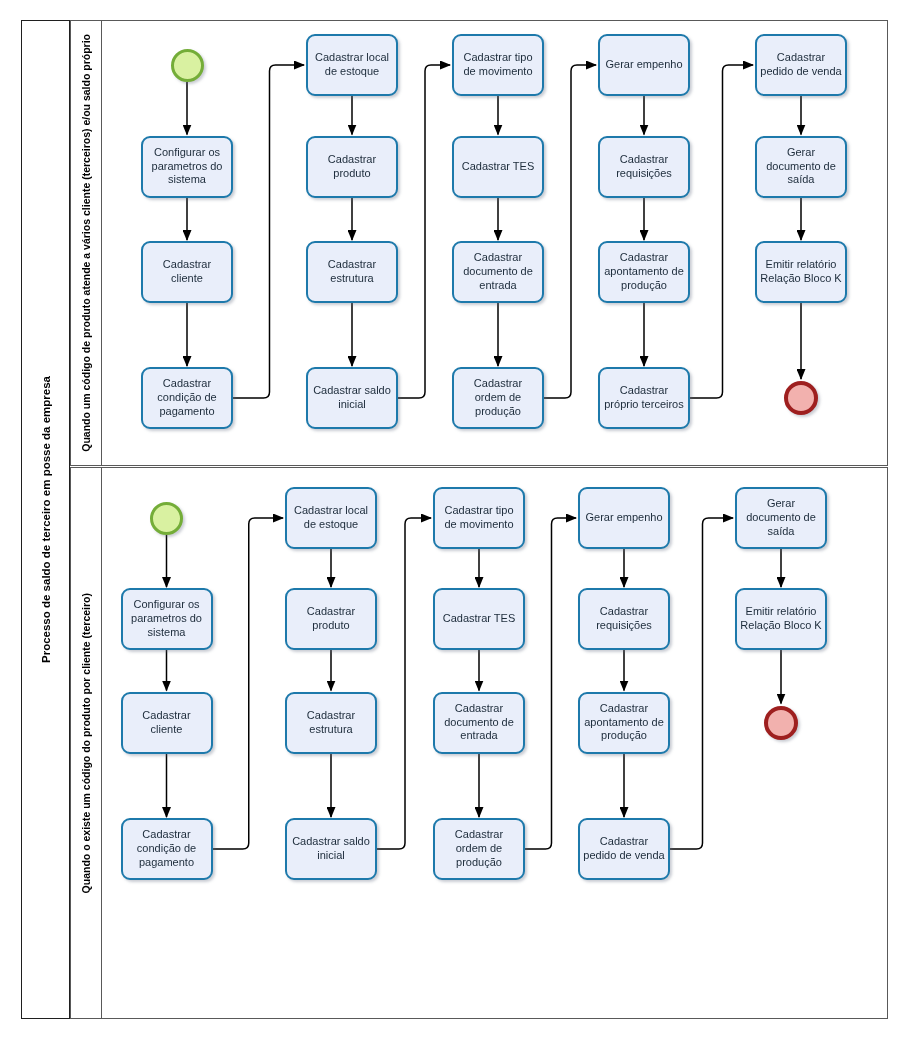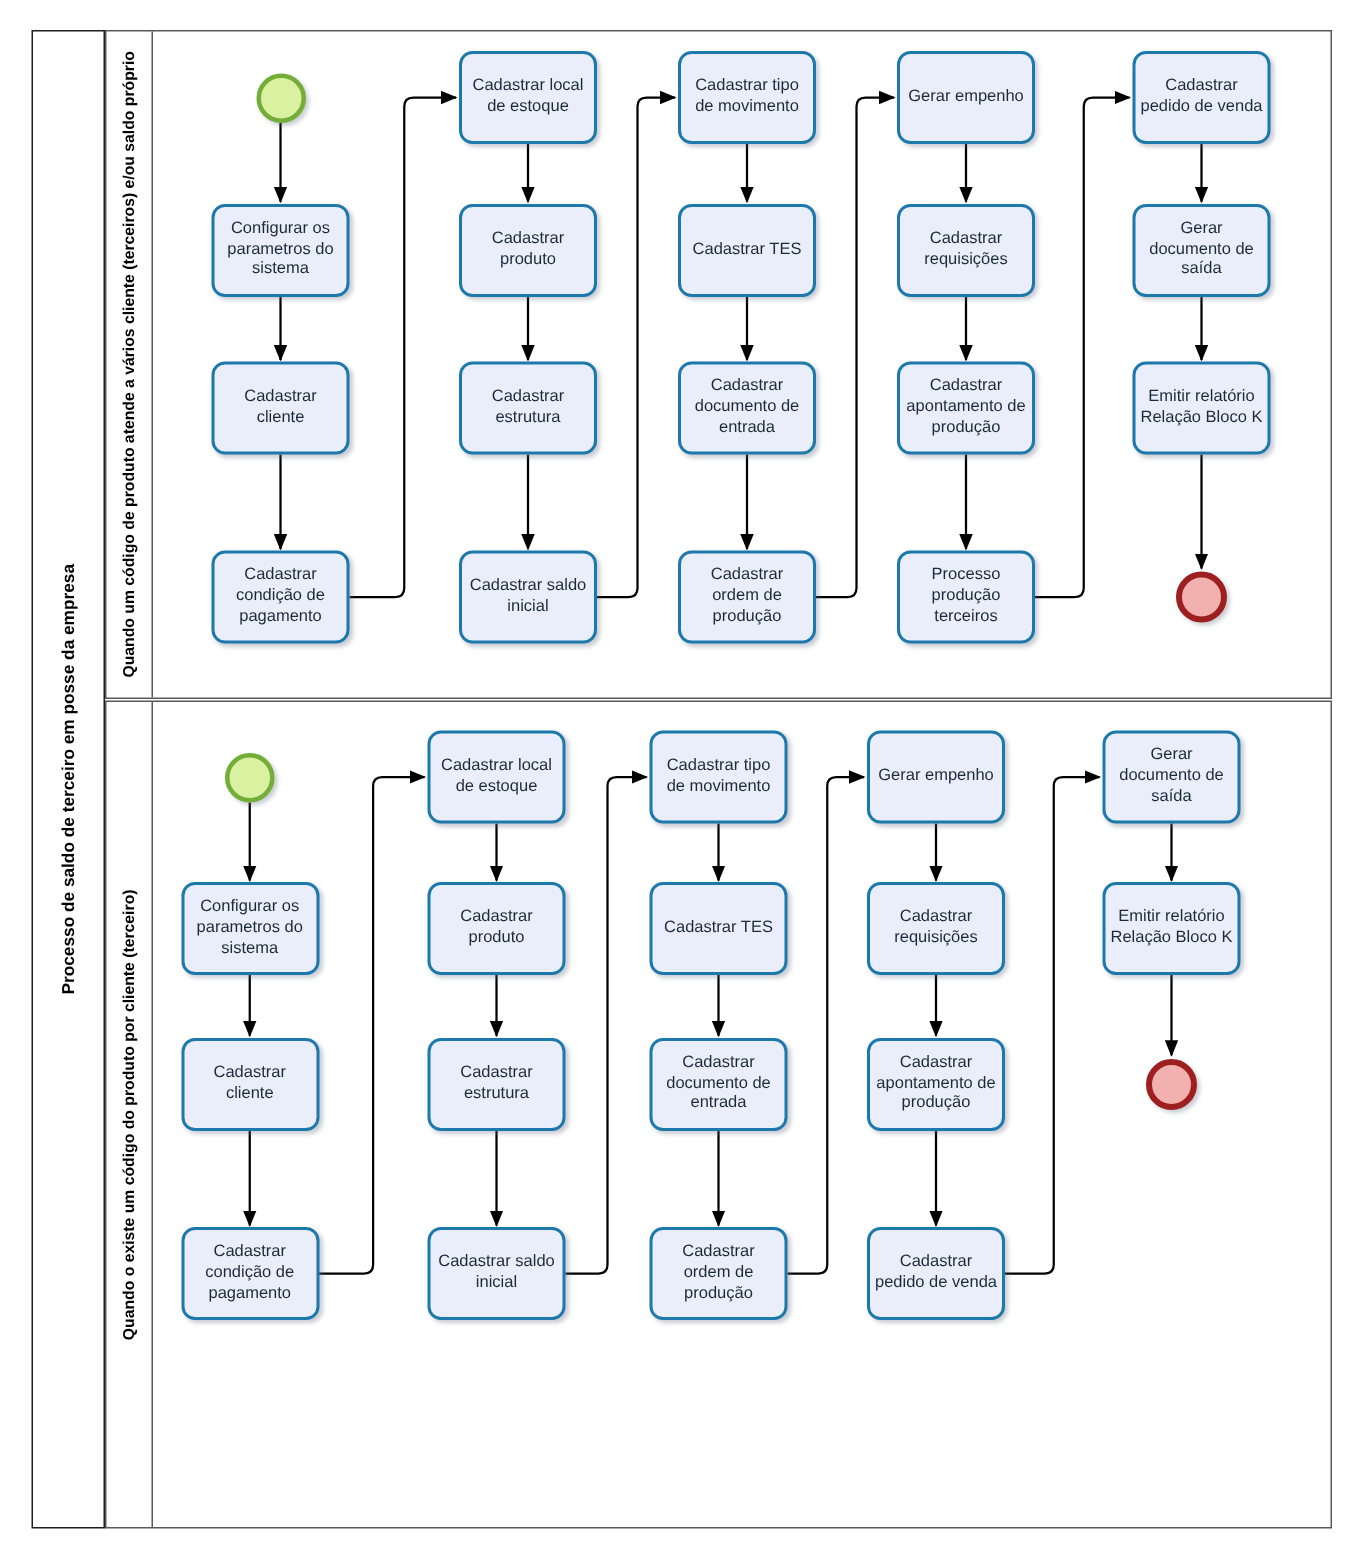--- a/index.html
+++ b/index.html
@@ -122,21 +122,21 @@
     <div class="task" style="left: 306px; top: 135.5px;">Cadastrar produto</div>
     <div class="task" style="left: 306px; top: 241px;">Cadastrar estrutura</div>
     <div class="task" style="left: 306px; top: 367px;">Cadastrar saldo inicial</div>
     <div class="task" style="left: 452px; top: 34px;">Cadastrar tipo de movimento</div>
     <div class="task" style="left: 452px; top: 135.5px;">Cadastrar TES</div>
     <div class="task" style="left: 452px; top: 241px;">Cadastrar documento de entrada</div>
     <div class="task" style="left: 452px; top: 367px;">Cadastrar ordem de produção</div>
     <div class="task" style="left: 598px; top: 34px;">Gerar empenho</div>
     <div class="task" style="left: 598px; top: 135.5px;">Cadastrar requisições</div>
     <div class="task" style="left: 598px; top: 241px;">Cadastrar apontamento de produção</div>
-    <div class="task" style="left: 598px; top: 367px;">Processo produção terceiros</div>
+    <div class="task" style="left: 598px; top: 367px;">Cadastrar próprio terceiros</div>
     <div class="task" style="left: 755px; top: 34px;">Cadastrar pedido de venda</div>
     <div class="task" style="left: 755px; top: 135.5px;">Gerar documento de saída</div>
     <div class="task" style="left: 755px; top: 241px;">Emitir relatório Relação Bloco K</div>
     <div class="event end" style="left: 784px; top: 381px;"></div>
     <div class="event start" style="left: 150px; top: 501.5px;"></div>
     <div class="task" style="left: 120.5px; top: 588px;">Configurar os parametros do sistema</div>
     <div class="task" style="left: 120.5px; top: 691.5px;">Cadastrar cliente</div>
     <div class="task" style="left: 120.5px; top: 818px;">Cadastrar condição de pagamento</div>
     <div class="task" style="left: 285px; top: 487px;">Cadastrar local de estoque</div>
     <div class="task" style="left: 285px; top: 588px;">Cadastrar produto</div>

